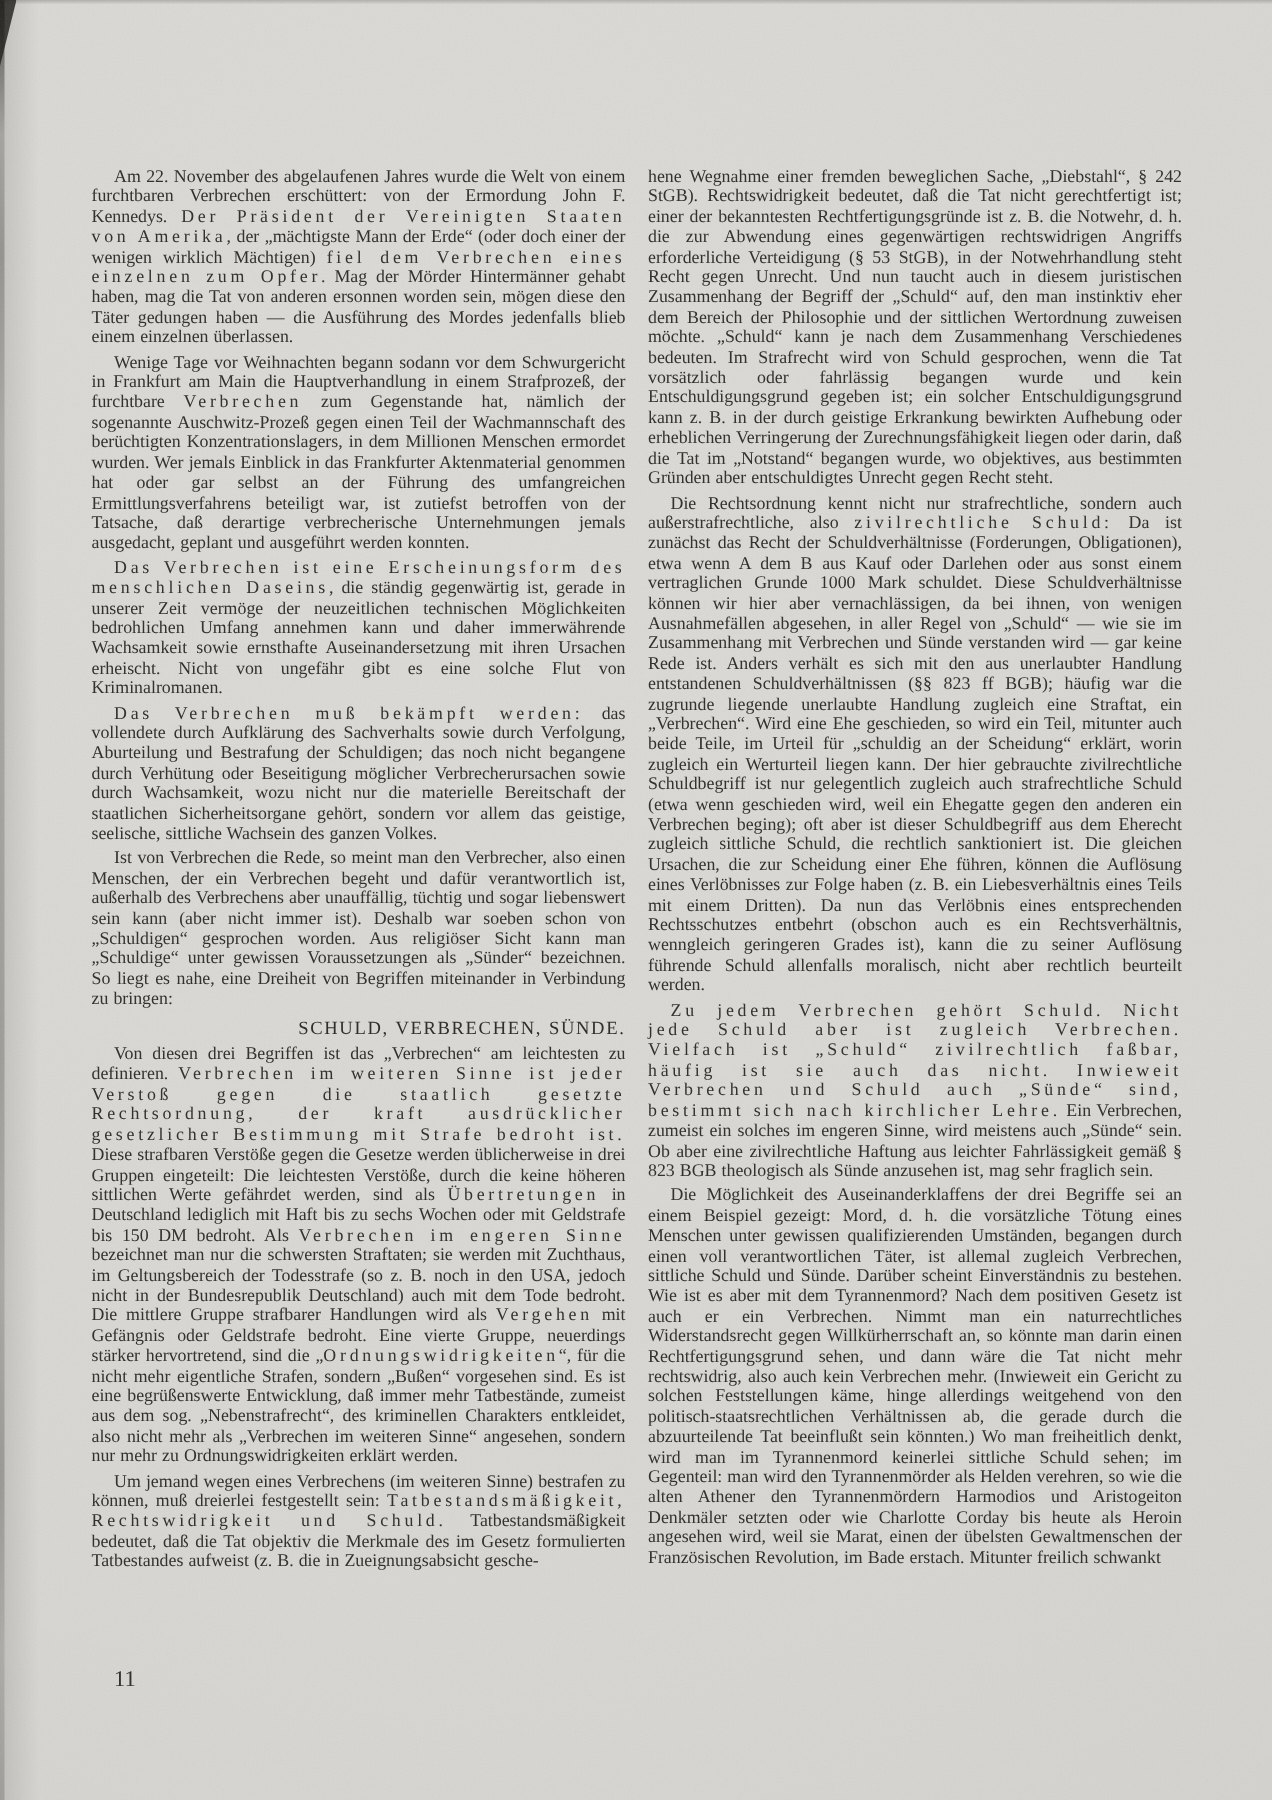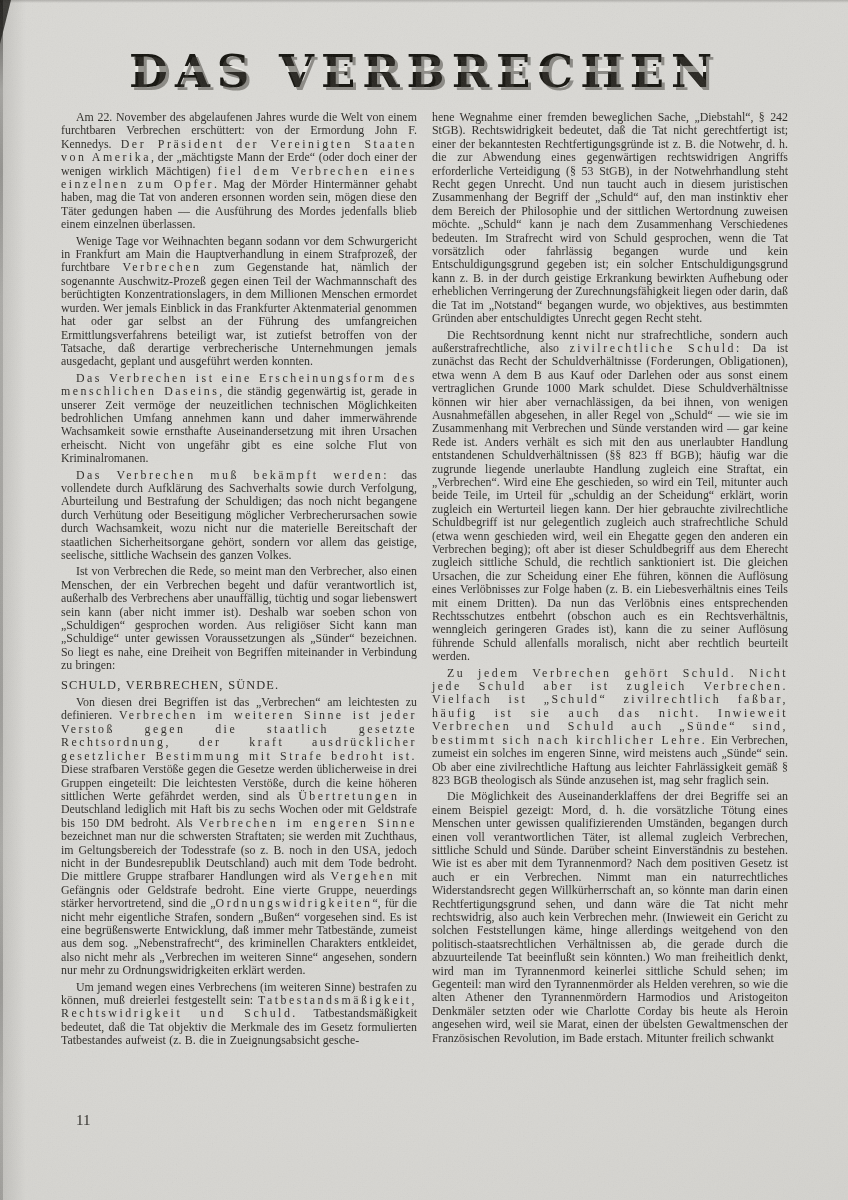--- a/index.html
+++ b/index.html
@@ -70,21 +70,21 @@
     line-height: 13.4px;
     text-align: justify;
     color: #2f2d29;
     word-spacing: 0.4px;
   }
   .para { margin: 0; }
   .para + .para, .col-heading + .para { margin-top: 3px; }
   .para.indent { text-indent: 15px; }
   .spaced { letter-spacing: 0.21em; margin-top: 28px; }
   .col-heading {
-    text-align: left;
+    text-align: right;
     margin: 6px 0 4px 0;
     font-size: 12.4px;
     letter-spacing: 1.1px;
     color: #2c2a26;
   }
   .page-number {
     position: absolute; left: 76px; top: 1112px;
     font-family: "Liberation Serif", "DejaVu Serif", serif;
     font-size: 15px;
     color: #2f2d29;
@@ -93,21 +93,20 @@
 </head>
 <body>
 
 <div class="page">
 
   <div class="edge-left"></div>
   <div class="gutter-shade"></div>
   <div class="edge-top"></div>
   <div class="corner-wedge"></div>
 
-  <h1 class="title">DAS VERBRECHEN</h1>
 
   <div class="columns">
     <div class="column" id="col-left">
         <p class="para indent"><span>Am 22. November des abgelaufenen Jahres wurde die Welt von einem furchtbaren Verbrechen erschüttert: von der Ermordung John F. Kennedys. </span><span class="spaced">Der Präsident der Vereinigten Staaten von Amerika</span><span>, der „mächtigste Mann der Erde“ (oder doch einer der wenigen wirklich Mächtigen) </span><span class="spaced">fiel dem Verbrechen eines einzelnen zum Opfer</span><span>. Mag der Mörder Hintermänner gehabt haben, mag die Tat von anderen ersonnen worden sein, mögen diese den Täter gedungen haben — die Ausführung des Mordes jedenfalls blieb einem einzelnen überlassen.</span></p>
         <p class="para indent"><span>Wenige Tage vor Weihnachten begann sodann vor dem Schwurgericht in Frankfurt am Main die Hauptverhandlung in einem Strafprozeß, der furchtbare </span><span class="spaced">Verbrechen</span><span> zum Gegenstande hat, nämlich der sogenannte Auschwitz-Prozeß gegen einen Teil der Wachmannschaft des berüchtigten Konzentrationslagers, in dem Millionen Menschen ermordet wurden. Wer jemals Einblick in das Frankfurter Aktenmaterial genommen hat oder gar selbst an der Führung des umfangreichen Ermittlungsverfahrens beteiligt war, ist zutiefst betroffen von der Tatsache, daß derartige verbrecherische Unternehmungen jemals ausgedacht, geplant und ausgeführt werden konnten.</span></p>
         <p class="para indent"><span class="spaced">Das Verbrechen ist eine Erscheinungsform des menschlichen Daseins</span><span>, die ständig gegenwärtig ist, gerade in unserer Zeit vermöge der neuzeitlichen technischen Möglichkeiten bedrohlichen Umfang annehmen kann und daher immerwährende Wachsamkeit sowie ernsthafte Auseinandersetzung mit ihren Ursachen erheischt. Nicht von ungefähr gibt es eine solche Flut von Kriminalromanen.</span></p>
         <p class="para indent"><span class="spaced">Das Verbrechen muß bekämpft werden:</span><span> das vollendete durch Aufklärung des Sachverhalts sowie durch Verfolgung, Aburteilung und Bestrafung der Schuldigen; das noch nicht begangene durch Verhütung oder Beseitigung möglicher Verbrecherursachen sowie durch Wachsamkeit, wozu nicht nur die materielle Bereitschaft der staatlichen Sicherheitsorgane gehört, sondern vor allem das geistige, seelische, sittliche Wachsein des ganzen Volkes.</span></p>
         <p class="para indent"><span>Ist von Verbrechen die Rede, so meint man den Verbrecher, also einen Menschen, der ein Verbrechen begeht und dafür verantwortlich ist, außerhalb des Verbrechens aber unauffällig, tüchtig und sogar liebenswert sein kann (aber nicht immer ist). Deshalb war soeben schon von „Schuldigen“ gesprochen worden. Aus religiöser Sicht kann man „Schuldige“ unter gewissen Voraussetzungen als „Sünder“ bezeichnen. So liegt es nahe, eine Dreiheit von Begriffen miteinander in Verbindung zu bringen:</span></p>
         <div class="col-heading">SCHULD, VERBRECHEN, SÜNDE.</div>
         <p class="para indent"><span>Von diesen drei Begriffen ist das „Verbrechen“ am leichtesten zu definieren. </span><span class="spaced">Verbrechen im weiteren Sinne ist jeder Verstoß gegen die staatlich gesetzte Rechtsordnung, der kraft ausdrücklicher gesetzlicher Bestimmung mit Strafe bedroht ist.</span><span> Diese strafbaren Verstöße gegen die Gesetze werden üblicherweise in drei Gruppen eingeteilt: Die leichtesten Verstöße, durch die keine höheren sittlichen Werte gefährdet werden, sind als </span><span class="spaced">Übertretungen</span><span> in Deutschland lediglich mit Haft bis zu sechs Wochen oder mit Geldstrafe bis 150 DM bedroht. Als </span><span class="spaced">Verbrechen im engeren Sinne</span><span> bezeichnet man nur die schwersten Straftaten; sie werden mit Zuchthaus, im Geltungsbereich der Todesstrafe (so z. B. noch in den USA, jedoch nicht in der Bundesrepublik Deutschland) auch mit dem Tode bedroht. Die mittlere Gruppe strafbarer Handlungen wird als </span><span class="spaced">Vergehen</span><span> mit Gefängnis oder Geldstrafe bedroht. Eine vierte Gruppe, neuerdings stärker hervortretend, sind die „</span><span class="spaced">Ordnungswidrigkeiten</span><span>“, für die nicht mehr eigentliche Strafen, sondern „Bußen“ vorgesehen sind. Es ist eine begrüßenswerte Entwicklung, daß immer mehr Tatbestände, zumeist aus dem sog. „Nebenstrafrecht“, des kriminellen Charakters entkleidet, also nicht mehr als „Verbrechen im weiteren Sinne“ angesehen, sondern nur mehr zu Ordnungswidrigkeiten erklärt werden.</span></p>

